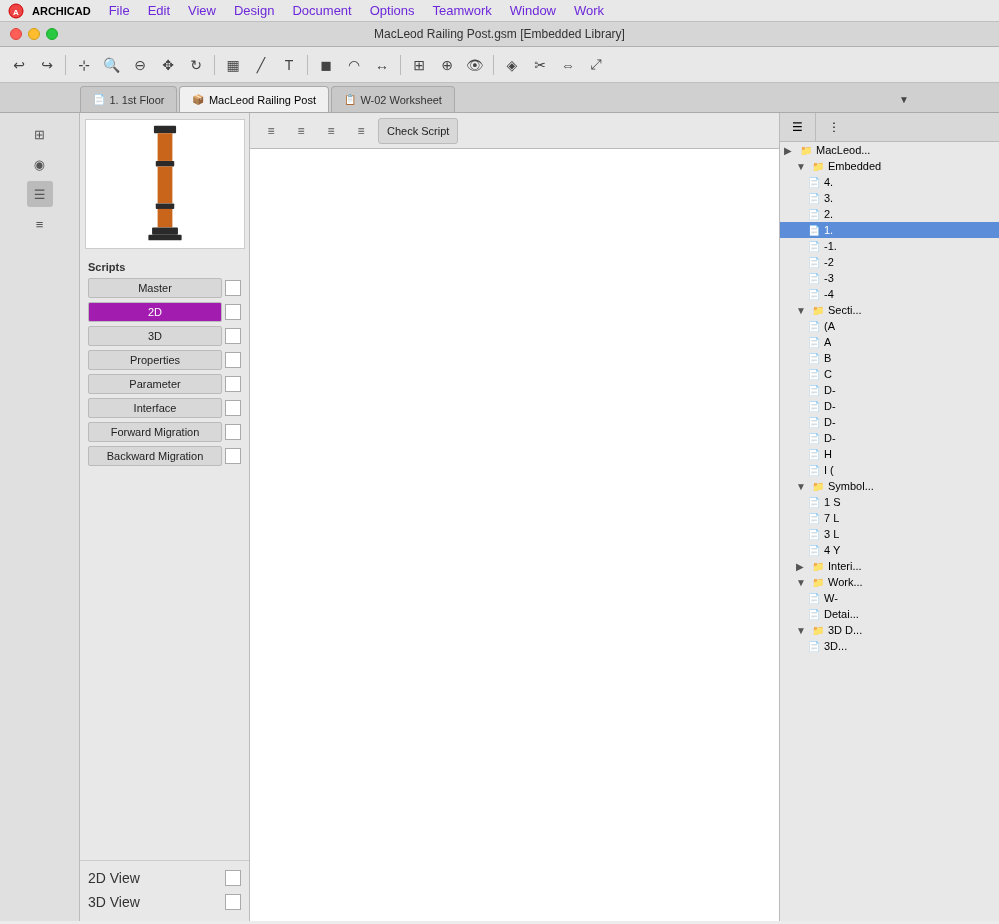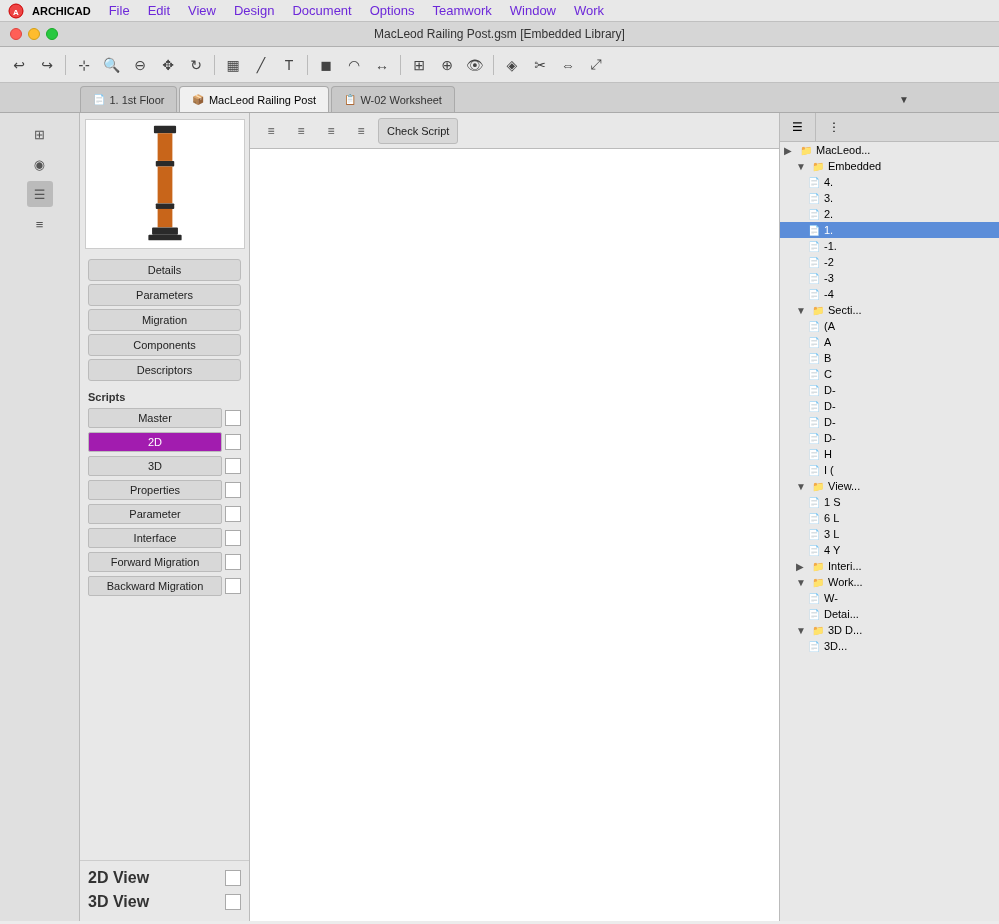--- a/index.html
+++ b/index.html
@@ -250,23 +250,22 @@
       border-top: 1px solid #ccc;
     }
     .view-row {
       display: flex;
       align-items: center;
       justify-content: space-between;
       height: 22px;
       margin-bottom: 2px;
     }
     .view-label {
-      font-size: 16px;
+      font-size: 14px;
       color: #333;
-      font-weight: bold;
     }
 
     
     .editor-area {
       flex: 1;
       background: #f5f5f5;
       display: flex;
       flex-direction: column;
     }
     .editor-toolbar {
@@ -425,27 +424,20 @@
 
         <rect x="20" y="86" width="20" height="6" rx="1" fill="#2a2a2a"></rect>
 
         <rect x="22" y="92" width="16" height="20" fill="#c8651a"></rect>
 
         <rect x="16" y="112" width="28" height="8" rx="1" fill="#2a2a2a"></rect>
         <rect x="12" y="120" width="36" height="6" rx="1" fill="#2a2a2a"></rect>
       </svg>
     </div>
 
-    <div class="nav-buttons">
-      <button class="nav-btn">Details</button>
-      <button class="nav-btn">Parameters</button>
-      <button class="nav-btn">Migration</button>
-      <button class="nav-btn">Components</button>
-      <button class="nav-btn">Descriptors</button>
-    </div>
 
     <div class="scripts-section">
       <div class="scripts-label">Scripts</div>
 
       <div class="script-row">
         <div class="script-name-btn">Master</div>
         <div class="script-checkbox"></div>
       </div>
       <div class="script-row">
         <div class="script-name-btn active">2D</div>
@@ -595,29 +587,29 @@
       <span class="tree-label">H</span>
     </div>
     <div class="tree-item tree-indent-2">
       <span class="tree-icon">📄</span>
       <span class="tree-label">I (</span>
     </div>
 
     <div class="tree-item tree-indent-1">
       <span class="tree-icon">▼</span>
       <span class="tree-icon">📁</span>
-      <span class="tree-label">View...</span>
+      <span class="tree-label">Symbol...</span>
     </div>
     <div class="tree-item tree-indent-2">
       <span class="tree-icon">📄</span>
       <span class="tree-label">1 S</span>
     </div>
     <div class="tree-item tree-indent-2">
       <span class="tree-icon">📄</span>
-      <span class="tree-label">6 L</span>
+      <span class="tree-label">7 L</span>
     </div>
     <div class="tree-item tree-indent-2">
       <span class="tree-icon">📄</span>
       <span class="tree-label">3 L</span>
     </div>
     <div class="tree-item tree-indent-2">
       <span class="tree-icon">📄</span>
       <span class="tree-label">4 Y</span>
     </div>
 

